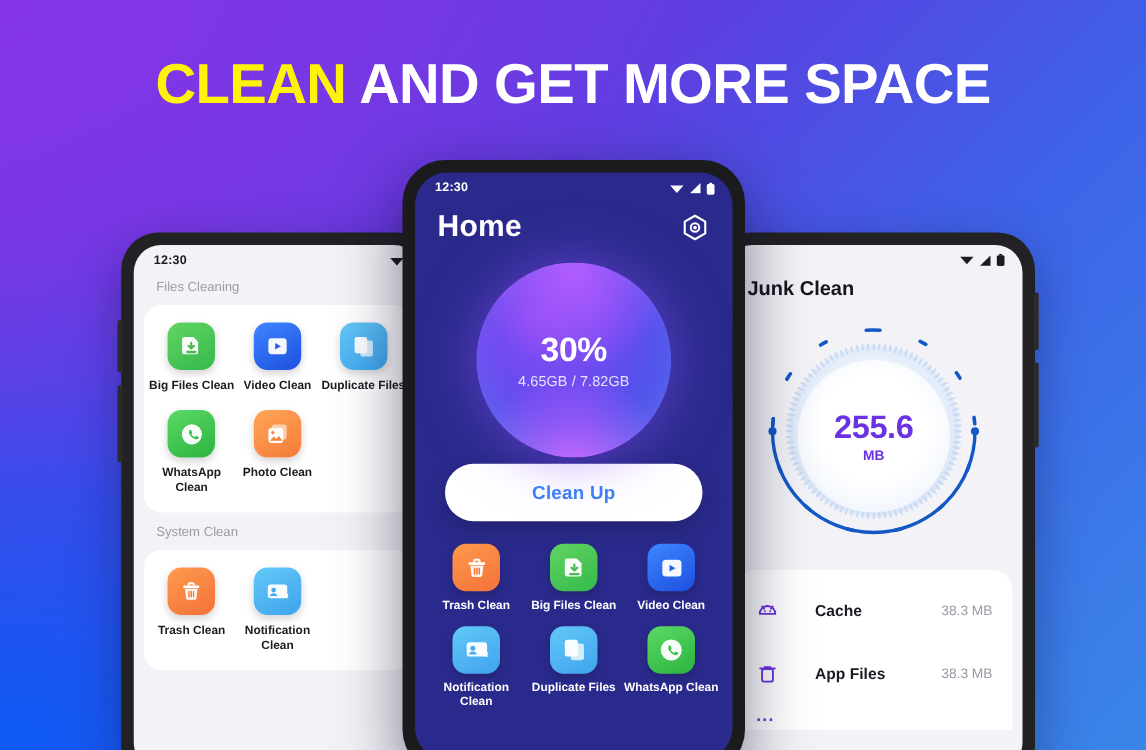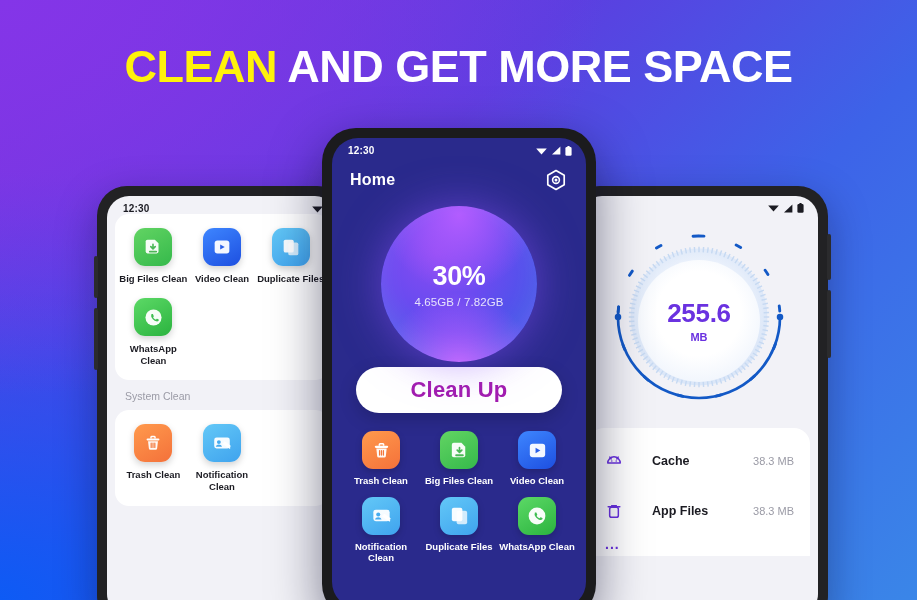--- a/index.html
+++ b/index.html
@@ -53,41 +53,41 @@
   .sb-icons{display:flex;align-items:center;gap:4px;}
   .ic-wifi{width:11px;height:8px;}
   .ic-sig{width:10px;height:9px;}
   .ic-bat{width:7px;height:10px;}
   .light .statusbar{color:#1b1b22;}
   .dark  .statusbar{color:#ffffff;}
 
   
   .home-head{display:flex;align-items:center;justify-content:space-between;
     padding:12px 18px 0 18px;}
-  .home-title{color:#fff;font-size:16px;font-weight:bold;letter-spacing:.2px;}
+  .home-title{color:#fff;font-size:24px;font-weight:bold;letter-spacing:.2px;}
   .gear-hex{width:24px;height:24px;}
 
   .sphere-wrap{position:relative;height:175px;}
   .sphere{
     position:absolute;left:50%;top:14px;transform:translateX(-50%);
     width:156px;height:156px;border-radius:50%;
     background:
       radial-gradient(circle at 50% 6%, #B25CFF 0%, rgba(178,92,255,0) 46%),
       radial-gradient(circle at 50% 104%, #C05CFF 0%, rgba(192,92,255,0) 42%),
       radial-gradient(circle at 36% 30%, #8A4BF2 0%, #6A4BF0 38%, #4A54EA 70%, #5A4BEE 100%);
     box-shadow:0 0 44px rgba(140,80,250,.55), inset 0 -10px 26px rgba(255,255,255,.10);
     display:flex;flex-direction:column;align-items:center;justify-content:center;
   }
   .sphere .pct{color:#fff;font-size:27px;font-weight:bold;letter-spacing:-.3px;}
   .sphere .used{color:#E6E2FB;font-size:11.5px;margin-top:4px;letter-spacing:.1px;}
 
   .cleanup-btn{
     margin:0 24px;height:46px;border-radius:24px;background:#fff;
     display:flex;align-items:center;justify-content:center;
-    color:#a21caf;font-size:22px;font-weight:bold;letter-spacing:.2px;
+    color:#3b82f6;font-size:15px;font-weight:bold;letter-spacing:.2px;
     box-shadow:0 6px 18px rgba(0,0,0,.18);
   }
 
   .grid3{display:grid;grid-template-columns:repeat(3,1fr);
     row-gap:10px;padding:18px 10px 0 10px;}
   .gitem{display:flex;flex-direction:column;align-items:center;gap:7px;}
   .gitem .glabel{color:#fff;font-size:9.5px;font-weight:bold;text-align:center;line-height:1.15;}
 
   
   .appic{width:38px;height:38px;border-radius:11px;display:flex;
@@ -142,20 +142,21 @@
       <div class="statusbar">
         <span class="clock">12:30</span>
         <span class="sb-icons">
           <svg class="ic-wifi" viewBox="0 0 12 9">
               <path d="M0 1.6 L6 8.4 L12 1.6 Z" fill="#1b1b22"></path>
             </svg>
         </span>
       </div>
 
 
+      <div class="sect-label">Files Cleaning</div>
       <div class="card">
         <div class="grid3l">
 
           <div class="litem">
             <div class="appic ic-green">
               <svg width="22" height="22" viewBox="0 0 24 24">
                   <path d="M6 4h8l4 4v9a2 2 0 0 1-2 2H6a2 2 0 0 1-2-2V6a2 2 0 0 1 2-2z" fill="#fff" opacity=".95"></path>
                   <path d="M12 9v5m0 0l-2.4-2.4M12 14l2.4-2.4" stroke="#4CB757" stroke-width="1.8" fill="none" stroke-linecap="round"></path>
                   <rect x="7.5" y="16" width="9" height="2" rx="1" fill="#4CB757"></rect>
                 </svg>
@@ -186,20 +187,31 @@
           <div class="litem">
             <div class="appic ic-wa">
               <svg width="23" height="23" viewBox="0 0 24 24">
                   <circle cx="12" cy="12" r="8.4" fill="#fff" opacity=".96"></circle>
                   <path d="M9.6 9.1c.3-.7.6-.7.9-.7h.5c.2 0 .4 0 .6.5.2.5.6 1.5.7 1.6.1.2 0 .4-.1.5l-.4.5c-.1.1-.2.3-.1.5.2.4.7 1.1 1.4 1.6.7.5 1.1.6 1.3.6.2 0 .3-.1.4-.2l.5-.6c.2-.2.3-.2.5-.1l1.5.7c.2.1.3.2.3.4 0 .2-.1.8-.5 1.2-.3.3-.9.5-1.4.5-1 0-2.2-.5-3.4-1.5-1.4-1.2-2.3-2.7-2.5-3.2-.2-.5-.3-1.1-.2-1.5.1-.4.3-.6.4-.8z" fill="#3EBD50"></path>
                 </svg>
             </div>
             <div class="llabel">WhatsApp Clean</div>
           </div>
 
+          <div class="litem">
+            <div class="appic ic-photo">
+              <svg width="22" height="22" viewBox="0 0 24 24">
+                  <rect x="7" y="4" width="13" height="13" rx="2.5" fill="#fff" opacity=".55"></rect>
+                  <rect x="4" y="7" width="13" height="13" rx="2.5" fill="#fff" opacity=".96"></rect>
+                  <circle cx="8" cy="11" r="1.4" fill="#F5843F"></circle>
+                  <path d="M5.4 18l3.4-3.6 2.1 2.2 2.3-2.6 3.2 4z" fill="#F5843F"></path>
+                </svg>
+            </div>
+            <div class="llabel">Photo Clean</div>
+          </div>
 
           <div></div>
         </div>
       </div>
 
       <div class="sect-label">System Clean</div>
       <div class="card">
         <div class="grid3l">
 
           <div class="litem">
@@ -247,20 +259,21 @@
           <svg class="ic-sig" viewBox="0 0 10 9">
               <path d="M9.4 0.4 L9.4 8.6 L1 8.6 Z" fill="#1b1b22"></path>
             </svg>
           <svg class="ic-bat" viewBox="0 0 7 10">
               <rect x="2.3" y="0" width="2.4" height="1.3" rx=".5" fill="#1b1b22"></rect>
               <rect x="0.4" y="1.1" width="6.2" height="8.6" rx="1.3" fill="#1b1b22"></rect>
             </svg>
         </span>
       </div>
 
+      <div class="junk-title">Junk Clean</div>
 
       <div class="ring-wrap">
         <svg class="ring" viewBox="0 0 200 200">
           <defs>
             <radialGradient id="halo" cx="50%" cy="46%" r="50%">
               <stop offset="0%" stop-color="#ffffff"></stop>
               <stop offset="60%" stop-color="#F2F6FD"></stop>
               <stop offset="100%" stop-color="#DCE7F8"></stop>
             </radialGradient>
           </defs>

